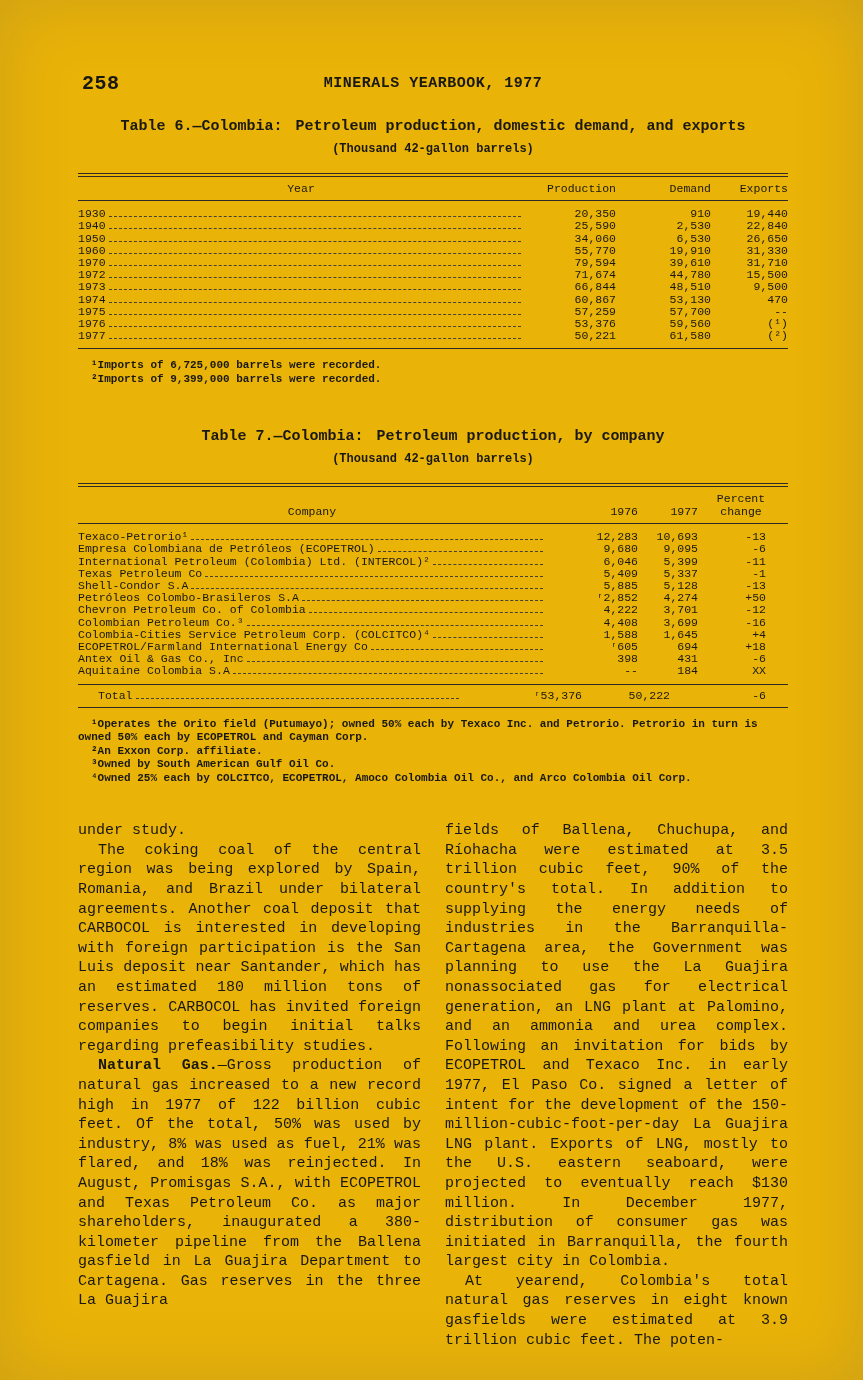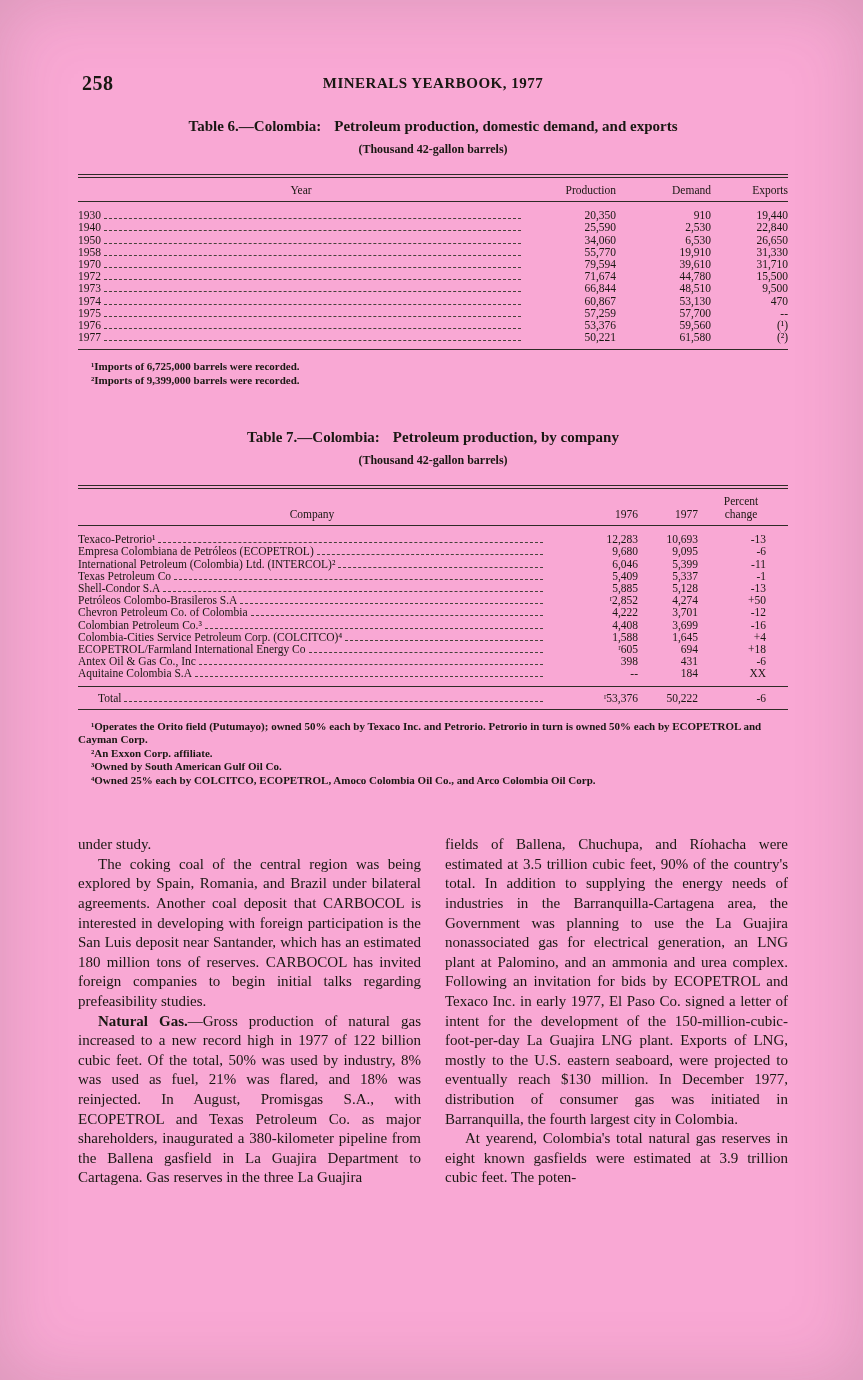--- a/index.html
+++ b/index.html
@@ -1,20 +1,20 @@
 <!DOCTYPE html>
 <html><head>
 <meta charset="utf-8">
 <style>
   * { margin:0; padding:0; box-sizing:border-box; }
   html,body { background:#dedcd5; }
   .page {
     width:863px; height:1380px; margin:0 auto; position:relative; overflow:hidden;
-    background:#f9a8d4; color:#191813;
-    font-family:Liberation Serif, serif;
+    background:#eab308; color:#191813;
+    font-family:Liberation Mono, monospace;
     box-shadow: inset 0 0 70px rgba(92,86,74,.20);
   }
   .content { padding:72px 75px 0 78px; }
 
   
   .page-header { position:relative; height:24px; margin-bottom:22px; }
   .page-num { position:absolute; left:4px; top:0; font-size:20px; font-weight:bold; letter-spacing:.5px; }
   .page-title { position:absolute; left:0; right:0; top:3px; text-align:center; font-size:15px; font-weight:bold; letter-spacing:.5px; }
 
   
@@ -34,33 +34,33 @@
   .c-76 { width:92px; } .c-77 { width:60px; }
   .c-chg { width:90px; padding-right:22px; }
 
   .t-head { padding:6px 0 5px; align-items:flex-end; }
   .t-head .t-label { justify-content:center; }
   .t-body { padding:7px 0 6px; }
   .t-body .t-row { height:12.2px; }
 
   .t-head .c-chg { text-align:center; padding-right:4px; line-height:12.5px; }
 
-  .total-band { padding:5px 0 5px; }
+  .total-band { padding:5px 0 5px;gap:28px; }
   .total-band .t-label { padding-left:20px; }
 
   
   .footnotes { margin-top:10px; font-size:11px; line-height:13.5px; font-weight:bold; }
   .fn { text-indent:13px; }
   .source { margin-top:10px; font-size:11px; line-height:13.5px; font-weight:bold; }
 
   .t6-block { margin-bottom:42px; }
   .t7-block { margin-bottom:0; }
 
   
-  .body-cols { display:flex; gap:24px; margin-top:48px; }
+  .body-cols { display:flex; gap:24px; margin-top:36px; }
   .col { width:348px; font-size:15px; line-height:19.6px; text-align:justify; }
   .col p { margin:0; }
   .col p.indent { text-indent:20px; }
   .lead-bold { font-weight:bold; }
 </style>
 </head>
 <body>
 
 <div class="page">
   <div class="content">
@@ -112,21 +112,21 @@
                 <span>1950</span>
                 <span class="leader"></span>
               </div>
               <div class="cell c-prod">34,060</div>
               <div class="cell c-dem">6,530</div>
               <div class="cell c-exp">26,650</div>
             </div>
 
             <div class="t-row">
               <div class="t-label">
-                <span>1958</span>
+                <span>1960</span>
                 <span class="leader"></span>
               </div>
               <div class="cell c-prod">55,770</div>
               <div class="cell c-dem">19,910</div>
               <div class="cell c-exp">31,330</div>
             </div>
 
             <div class="t-row">
               <div class="t-label">
                 <span>1970</span>

